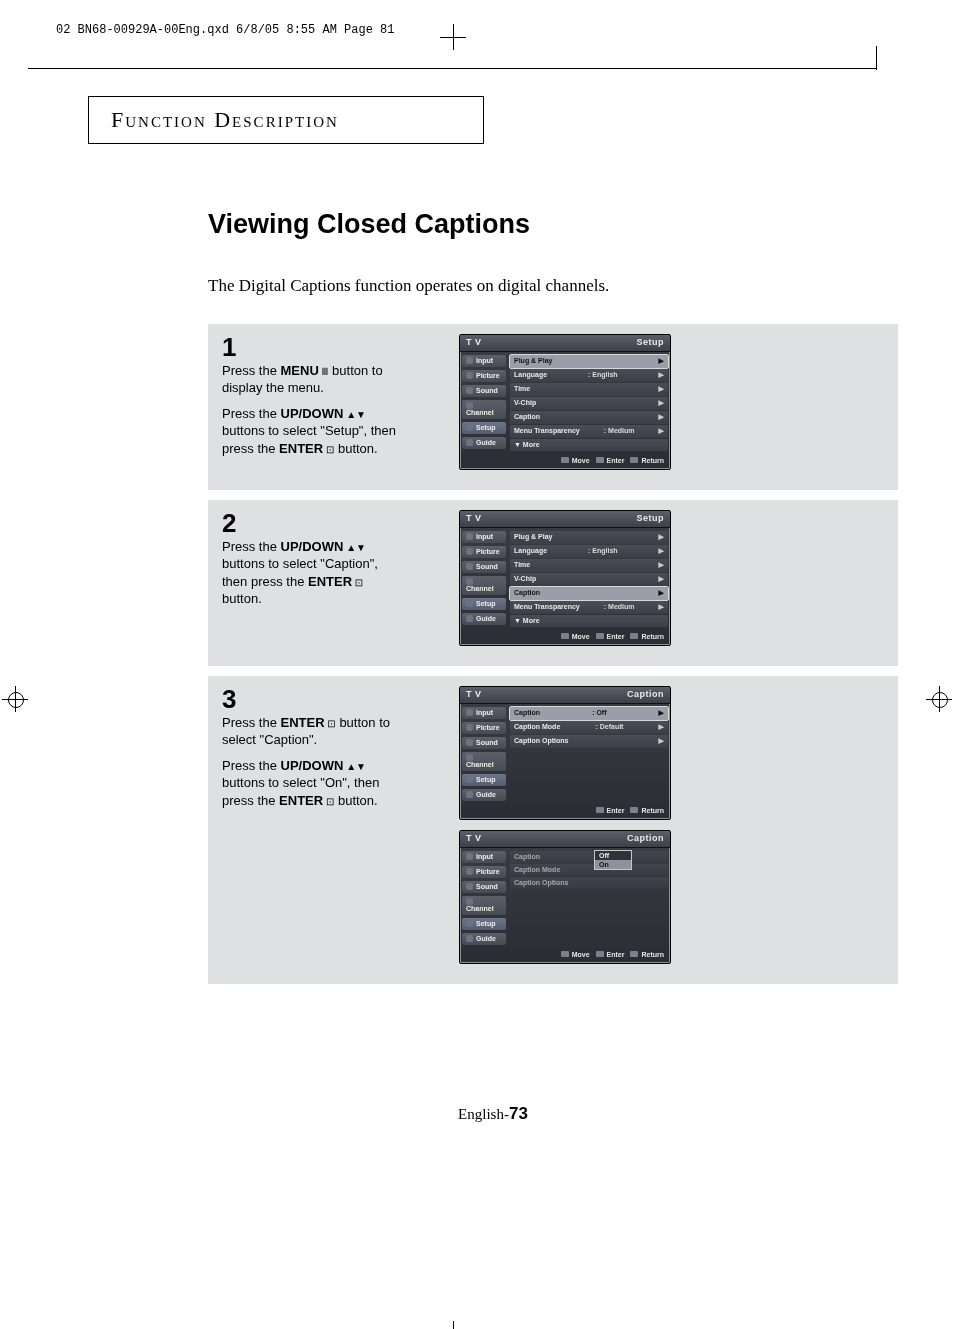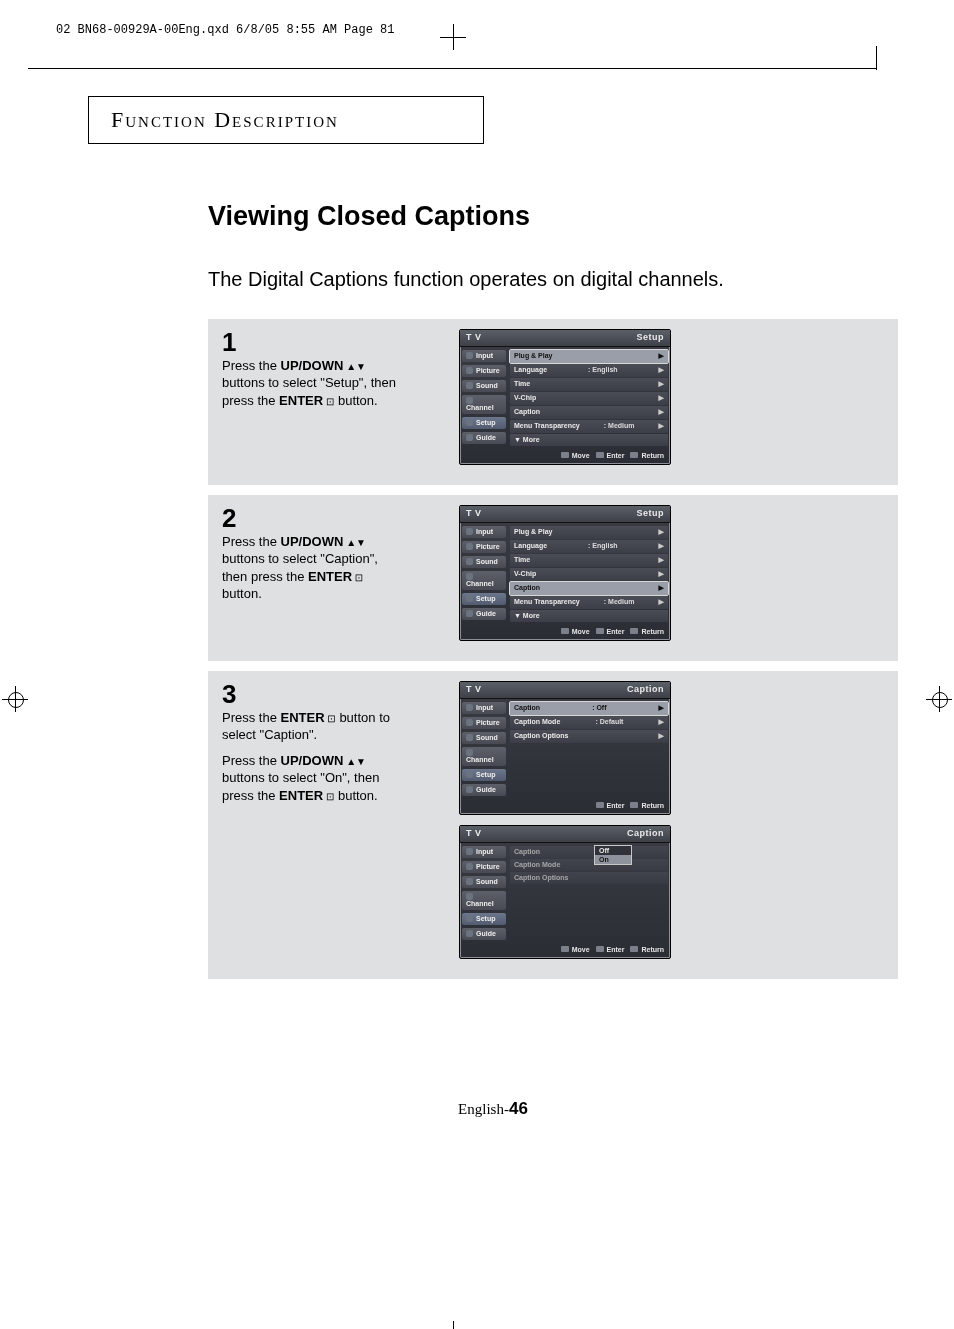--- a/index.html
+++ b/index.html
@@ -44,26 +44,26 @@
     font-family:"Times New Roman",serif;
     font-size:22px;
     letter-spacing:2px;
     font-variant:small-caps;
   }
   h1.title{
     font-family:Arial,Helvetica,sans-serif;
     font-weight:700;
     font-size:27px;
     line-height:1.25;
-    margin:0 0 34px 120px;
+    margin:8px 0 34px 120px;
     color:#000;
   }
   .intro{
-    font-family:Liberation Sans, sans-serif;
-    font-size:20px;
+    font-family:Liberation Serif, serif;
+    font-size:17px;
     margin:0 0 28px 120px;
   }
   .steps{
     margin-left:120px;
   }
   .step{
     background:#dfe0e1;
     padding:10px 20px 10px 14px;
     margin-bottom:10px;
     display:flex;
@@ -215,20 +215,23 @@
   </h1>
 
   <p class="intro">The Digital Captions function operates on digital channels.</p>
 
   <div class="steps">
 
     <div class="step">
       <div class="step-text">
         <div class="stepnum">1</div>
         <p>
+          <span>Press the </span><b>MENU</b><span class="glyph"> Ⅲ</span><span> button to display the menu.</span>
+        </p>
+        <p>
           <span>Press the </span><b>UP/DOWN</b><span class="glyph"> ▲▼</span><span> buttons to select "Setup", then press the </span><b>ENTER</b><span class="glyph"> ⊡</span><span> button.</span>
         </p>
       </div>
       <div class="shots">
         <div class="osd">
           <div class="osd-titlebar">
             <span>T V</span>
             <span>Setup</span>
           </div>
           <div class="osd-body">
@@ -432,17 +435,17 @@
             <span>Return</span>
           </div>
         </div>
 
       </div>
     </div>
 
   </div>
 
   <div class="pagefoot">
-    <span>English-</span><b>46</b>
+    <span>English-</span><b>73</b>
   </div>
 
   <div class="crosshair reg-bot"></div>
 </div>
 
 </body></html>

